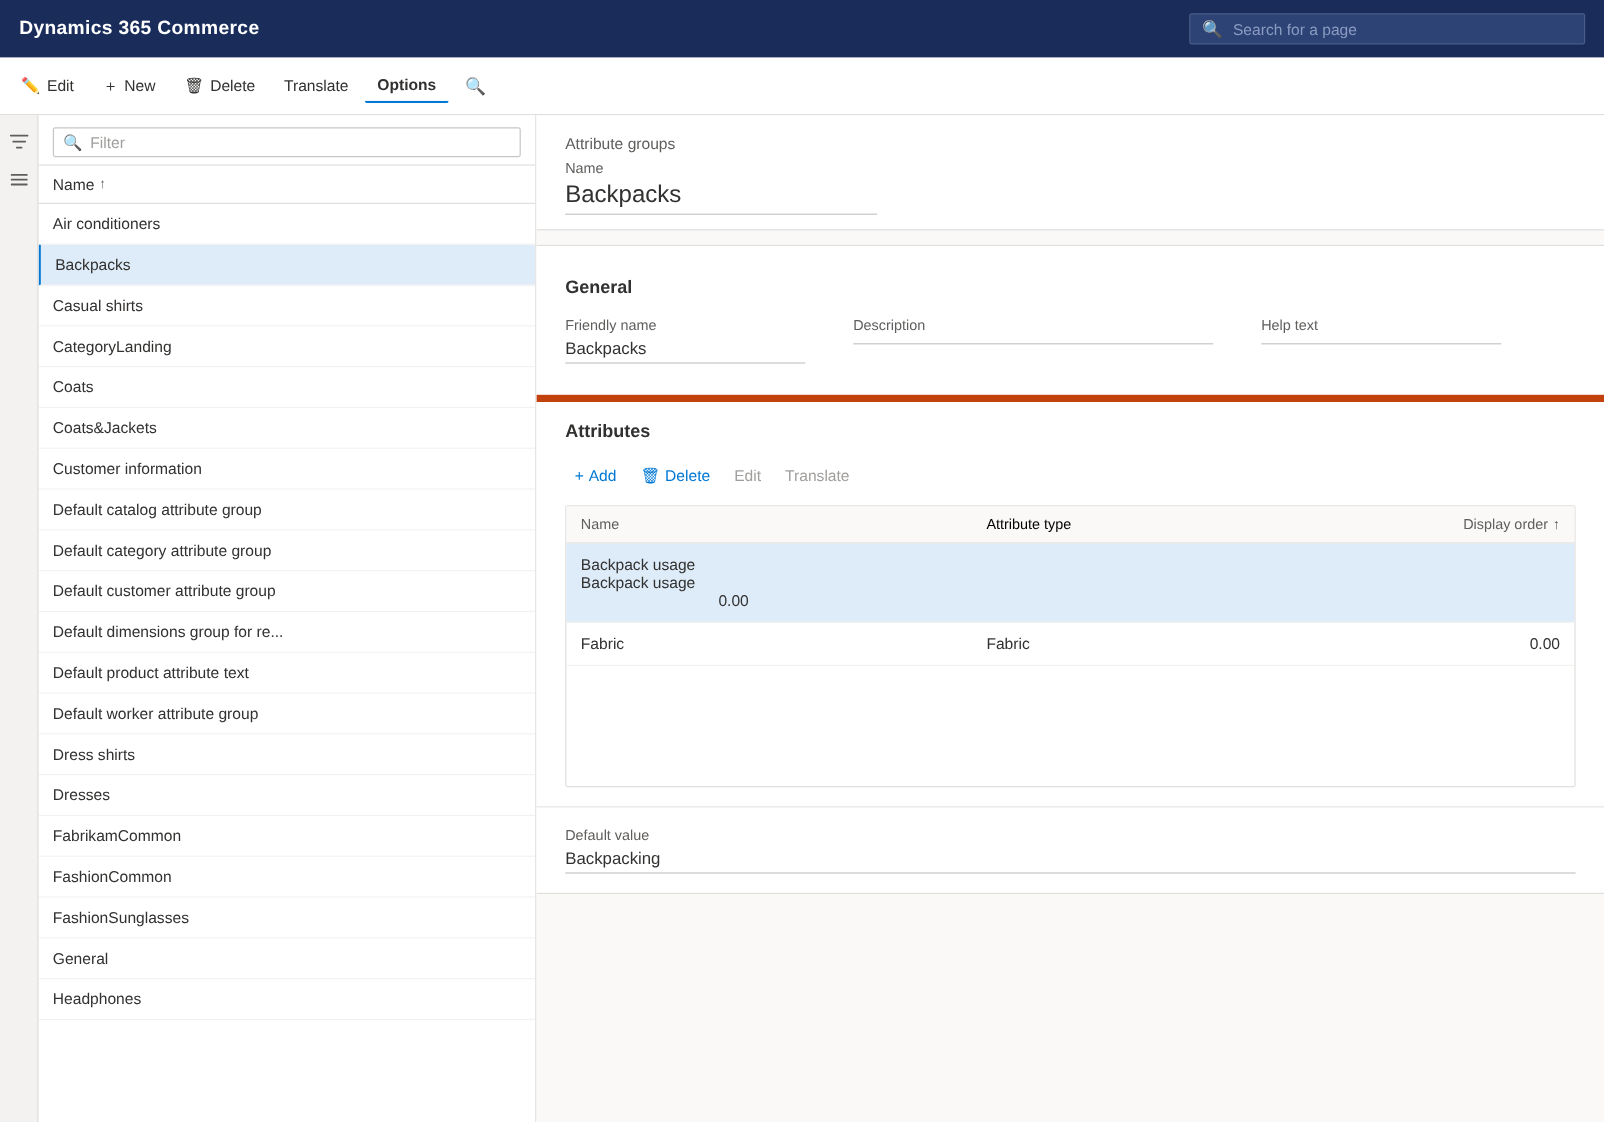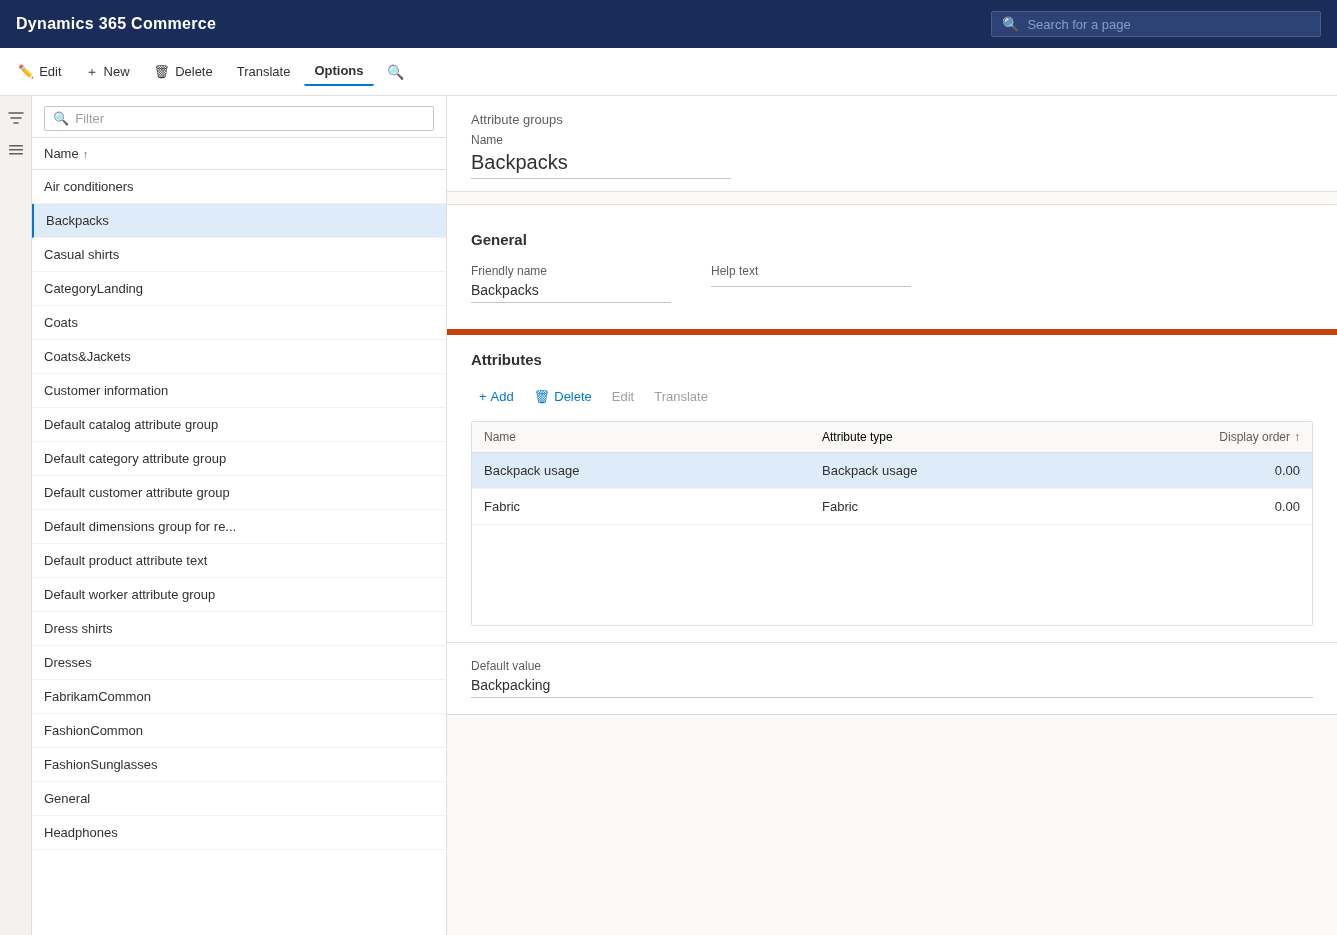--- a/index.html
+++ b/index.html
@@ -285,21 +285,21 @@
     }
     .attr-col-name { flex: 1; font-size: 12px; color: #605e5c; font-weight: 500; }
     .attr-col-type { flex: 1; font-size: 12px; color: #000000; font-weight: 500; }
     .attr-col-order { width: 140px; font-size: 12px; color: #605e5c; font-weight: 500; display: flex; align-items: center; gap: 4px; justify-content: flex-end; }
     .attr-table-row {
       display: flex;
       padding: 10px 12px;
       border-bottom: 1px solid #f3f2f1;
       cursor: pointer;
     }
-    .attr-table-row.selected { background: #deecf9; }
+    .attr-table-row.selected { background: #deecf9; flex-direction: column; }
     .attr-row-name { flex: 1; font-size: 13px; color: #323130; }
     .attr-row-type { flex: 1; font-size: 13px; color: #323130; }
     .attr-row-order { width: 140px; font-size: 13px; color: #323130; text-align: right; }
     .attr-empty { height: 100px; }
 
     
     .default-value-section {
       background: #ffffff;
       padding: 16px 24px;
       border-bottom: 1px solid #e1dfdd;
@@ -402,20 +402,24 @@
       <div class="detail-name-label">Name</div>
       <div class="detail-name-value">Backpacks</div>
     </div>
 
     <div class="section">
       <div class="section-title">General</div>
       <div class="field-row">
         <div class="field-group">
           <div class="field-label">Friendly name</div>
           <div class="field-value">Backpacks</div>
+        </div>
+        <div class="field-group">
+          <div class="field-label">Description</div>
+          <div class="field-value wide"></div>
         </div>
         <div class="field-group">
           <div class="field-label">Help text</div>
           <div class="field-value"></div>
         </div>
       </div>
     </div>
 
     <div class="attributes-section">
       <div class="section-title">Attributes</div>

